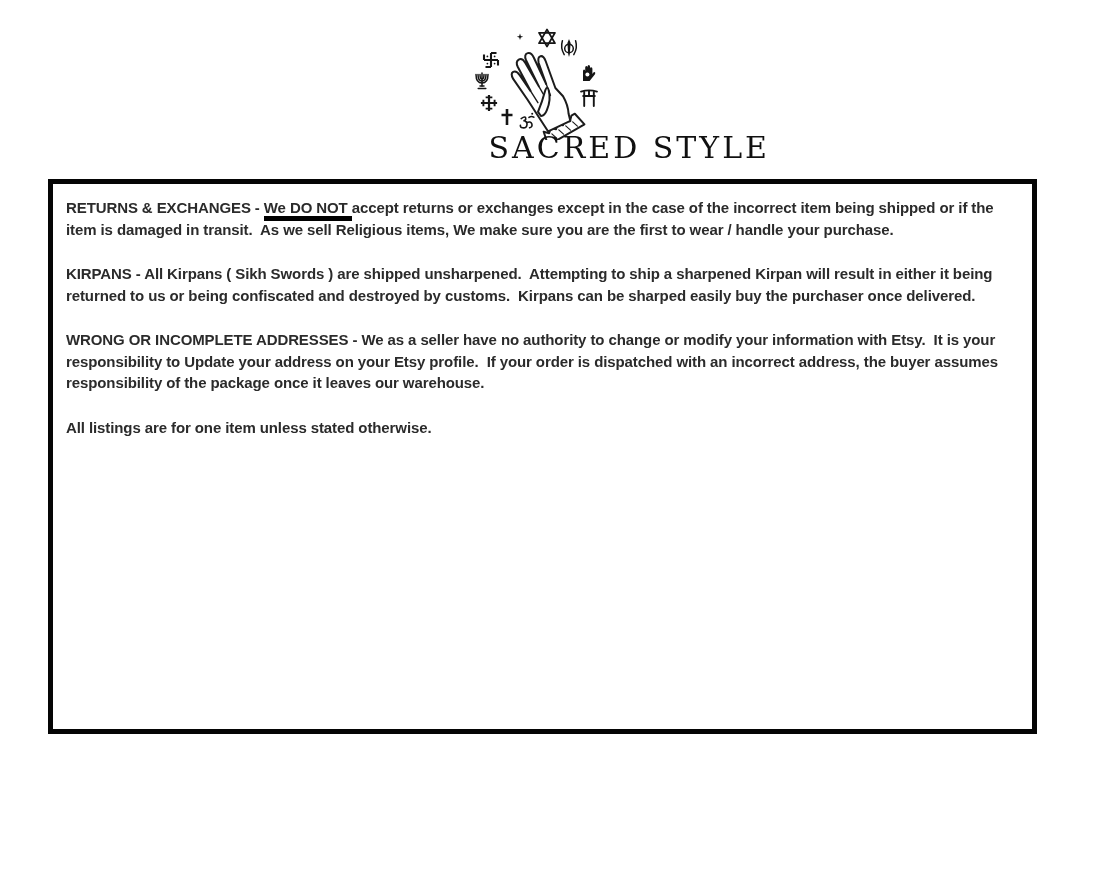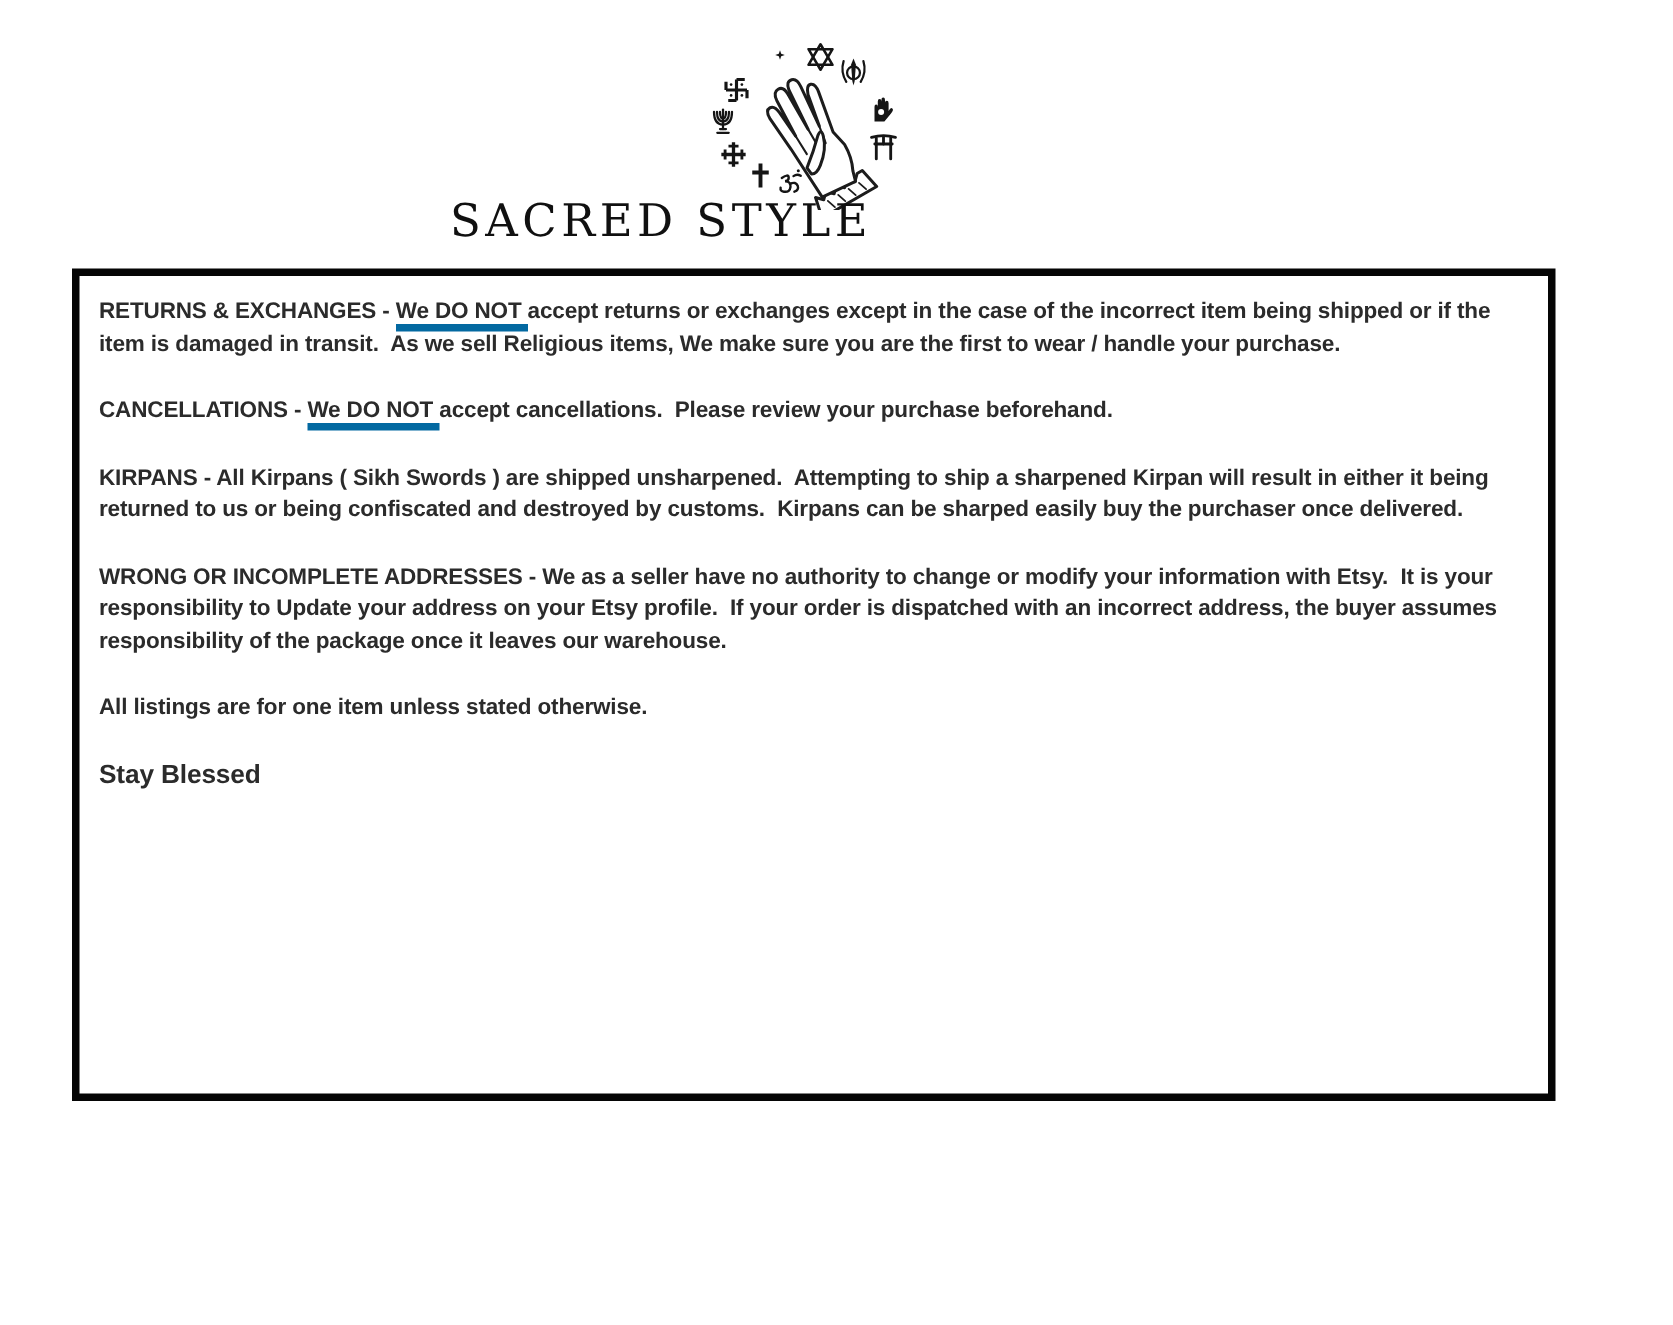--- a/index.html
+++ b/index.html
@@ -35,21 +35,21 @@
     position: absolute;
     width: 20px;
     height: 20px;
   }
   .logo .sym svg { width: 100%; height: 100%; display: block; }
   .brand-title {
     position: absolute;
     left: -120px;
     right: -120px;
     top: 108px;
-    text-align: left;
+    text-align: right;
     font-family: "DejaVu Serif", "Liberation Serif", serif;
     font-size: 30px;
     font-weight: 500;
     letter-spacing: 3px;
     color: #101010;
     white-space: nowrap;
   }
 
   
   .policy-box {
@@ -75,21 +75,21 @@
     line-height: 21.5px;
     letter-spacing: -0.1px;
     color: #2b2b2b;
     white-space: pre-wrap;
   }
   .policy-text p.signoff {
     font-size: 17.5px;
     margin-top: 1px;
   }
   .redline {
-    border-bottom: 5px solid #0369a1;
+    border-bottom: 5px solid #000000;
   }
 </style>
 </head>
 <body>
 
 <div class="page">
 
   <div class="logo">
 
     <svg class="hands" viewBox="0 0 104 92" aria-hidden="true">
@@ -186,28 +186,26 @@
     </span>
 
     <div class="brand-title">SACRED STYLE</div>
   </div>
 
   <div class="policy-box">
     <div class="policy-text">
 
       <p><span>RETURNS &amp; EXCHANGES - </span><span class="redline">We DO NOT </span><span>accept returns or exchanges except in the case of the incorrect item being shipped or if the item is damaged in transit.  As we sell Religious items, We make sure you are the first to wear / handle your purchase.</span></p>
 
-      <p><span>CANCELLATIONS - </span><span class="redline">We DO NOT </span><span>accept cancellations.  Please review your purchase beforehand.</span></p>
 
 
 
       <p>KIRPANS - All Kirpans ( Sikh Swords ) are shipped unsharpened.  Attempting to ship a sharpened Kirpan will result in either it being returned to us or being confiscated and destroyed by customs.  Kirpans can be sharped easily buy the purchaser once delivered.</p>
 
       <p>WRONG OR INCOMPLETE ADDRESSES - We as a seller have no authority to change or modify your information with Etsy.  It is your responsibility to Update your address on your Etsy profile.  If your order is dispatched with an incorrect address, the buyer assumes responsibility of the package once it leaves our warehouse.</p>
 
       <p>All listings are for one item unless stated otherwise.</p>
 
-      <p class="signoff">Stay Blessed</p>
 
     </div>
   </div>
 
 </div>
 
 </body></html>

